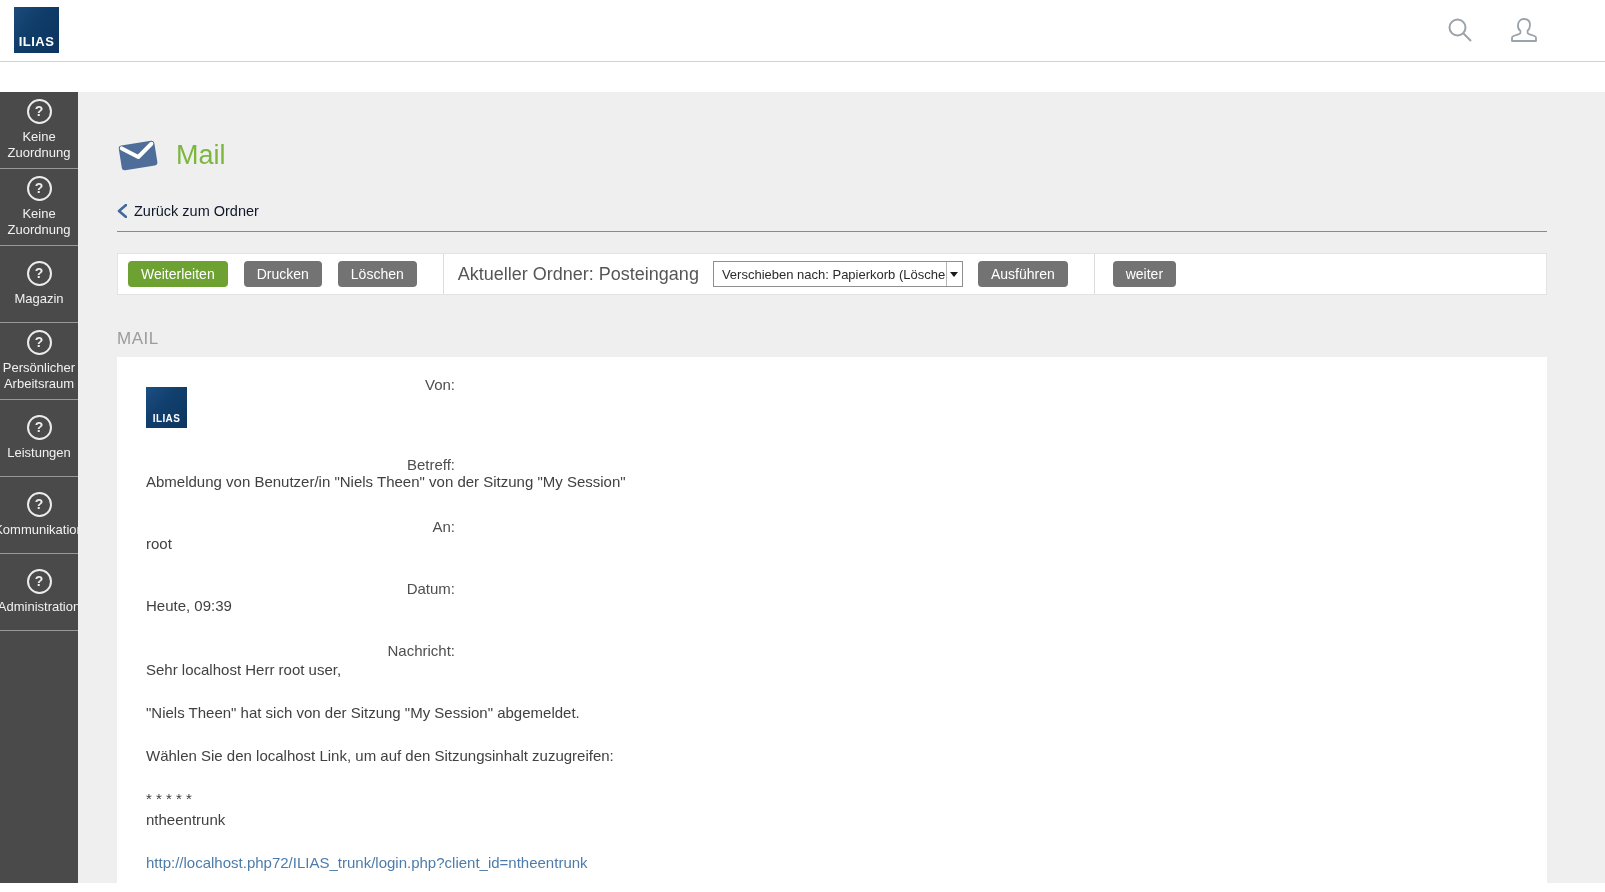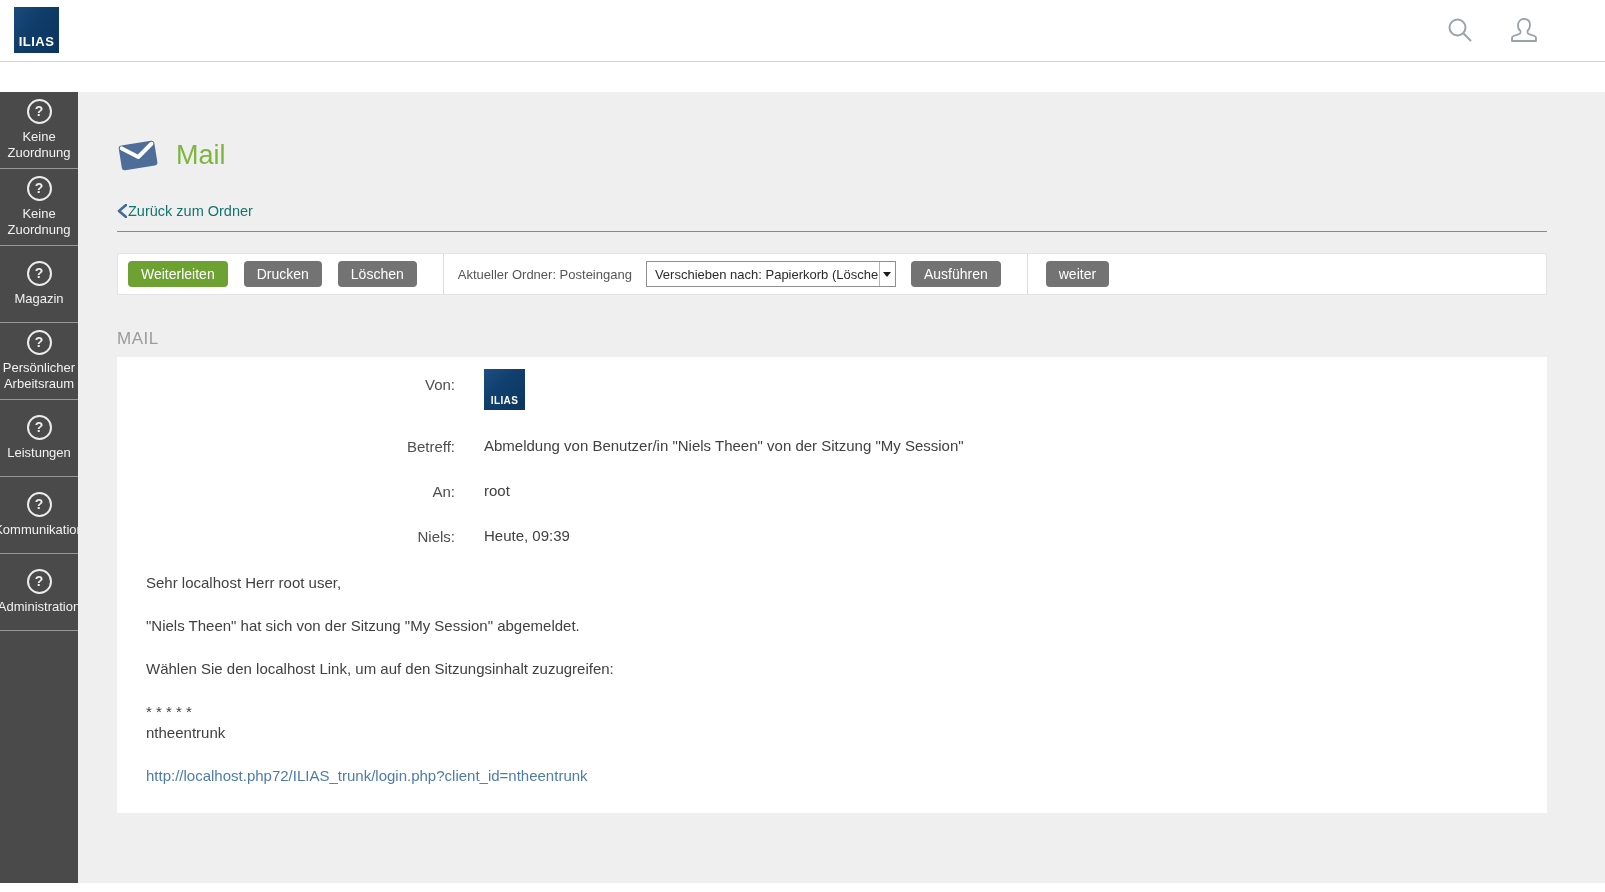--- a/index.html
+++ b/index.html
@@ -108,26 +108,26 @@
     font-weight: normal;
   }
 
   
   .backlink-row {
     margin-top: 29px;
     padding-bottom: 9px;
     border-bottom: 1px solid #898989;
   }
   .backlink {
-    color: #0f766e;
+    color: #0f172a;
     font-size: 14.5px;
     text-decoration: none;
     display: inline-flex;
     align-items: center;
-    gap: 1px;
+    gap: 7px;
     cursor: pointer;
   }
 
   
   .toolbar {
     margin-top: 21px;
     background: #ffffff;
     border: 1px solid #e3e3e3;
     height: 42px;
     display: flex;
@@ -147,21 +147,21 @@
   .btn-blue  { background: #737373; }
   .toolbar .btn + .btn { margin-left: 16px; }
   .tb-sep {
     width: 1px;
     height: 40px;
     background: #dcdcdc;
     margin: 0 14px 0 26px;
   }
   .tb-text {
     color: #565656;
-    font-size: 13px;
+    font-size: 18px;
     margin-right: 14px;
     white-space: nowrap;
   }
   .select-box {
     width: 250px;
     height: 26px;
     background: #ffffff;
     border: 1px solid #8f8f8f;
     display: flex;
     align-items: center;
@@ -200,20 +200,21 @@
     letter-spacing: 0.5px;
   }
   .panel {
     margin-top: 8px;
     background: #ffffff;
     padding: 12px 20px 27px 0;
   }
   .frow {
     display: flex;
     margin-top: 27px;
+    flex-direction: column;
   }
   .frow:first-child { margin-top: 6px; }
   .flabel {
     width: 338px;
     flex-shrink: 0;
     text-align: right;
     color: #4e4e4e;
     font-size: 15px;
     padding-top: 1px;
   }
@@ -353,25 +354,26 @@
         <div class="flabel">Betreff:</div>
         <div class="fvalue">Abmeldung von Benutzer/in "Niels Theen" von der Sitzung "My Session"</div>
       </div>
 
       <div class="frow">
         <div class="flabel">An:</div>
         <div class="fvalue">root</div>
       </div>
 
       <div class="frow">
-        <div class="flabel">Niels:</div>
+        <div class="flabel">Datum:</div>
         <div class="fvalue">Heute, 09:39</div>
       </div>
 
       <div class="frow">
+        <div class="flabel">Nachricht:</div>
         <div class="fvalue msg">
           <p>Sehr localhost Herr root user,</p>
           <p>"Niels Theen" hat sich von der Sitzung "My Session" abgemeldet.</p>
           <p>Wählen Sie den localhost Link, um auf den Sitzungsinhalt zuzugreifen:</p>
           <p><span>* * * * *</span><br><span>ntheentrunk</span></p>
           <p><a class="mail-link">http://localhost.php72/ILIAS_trunk/login.php?client_id=ntheentrunk</a></p>
         </div>
       </div>
 
     </div>

